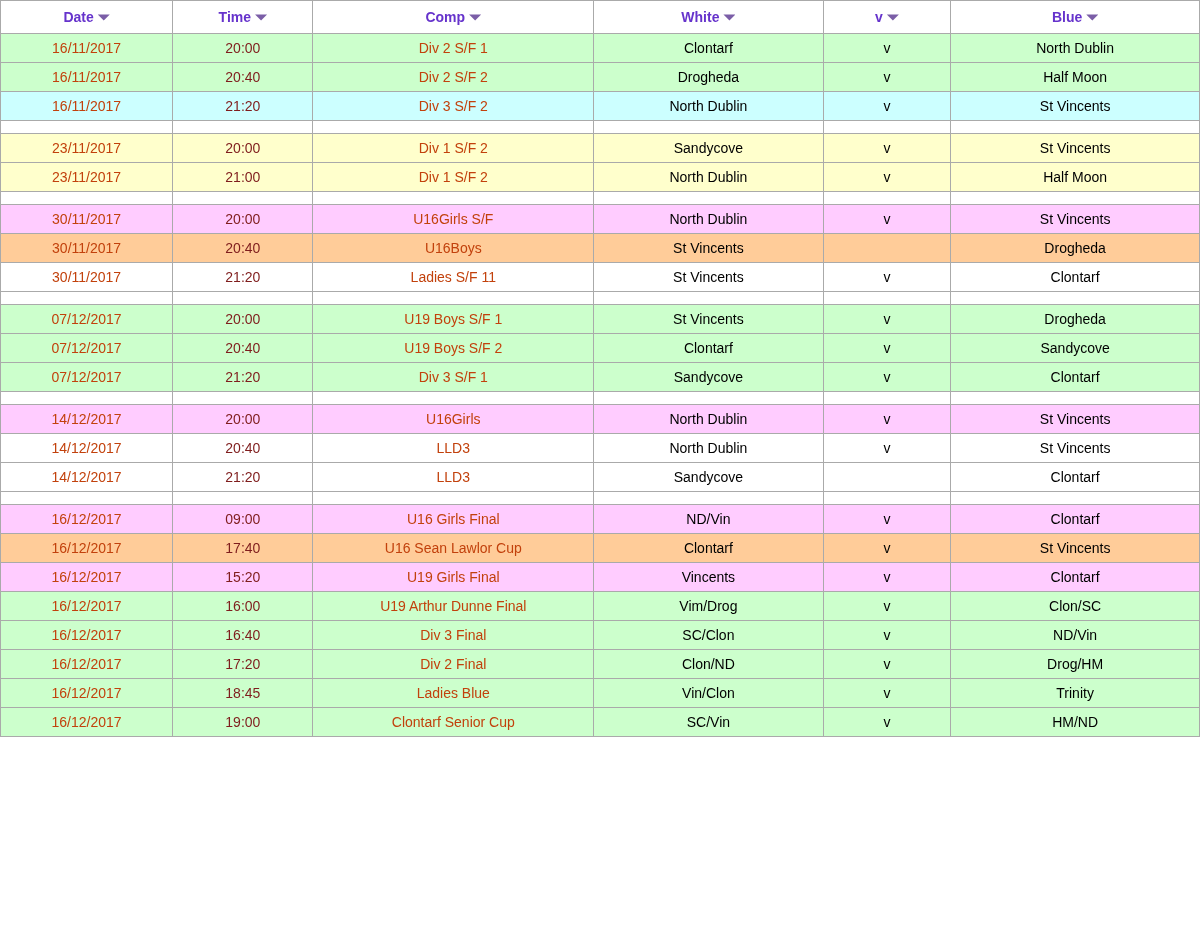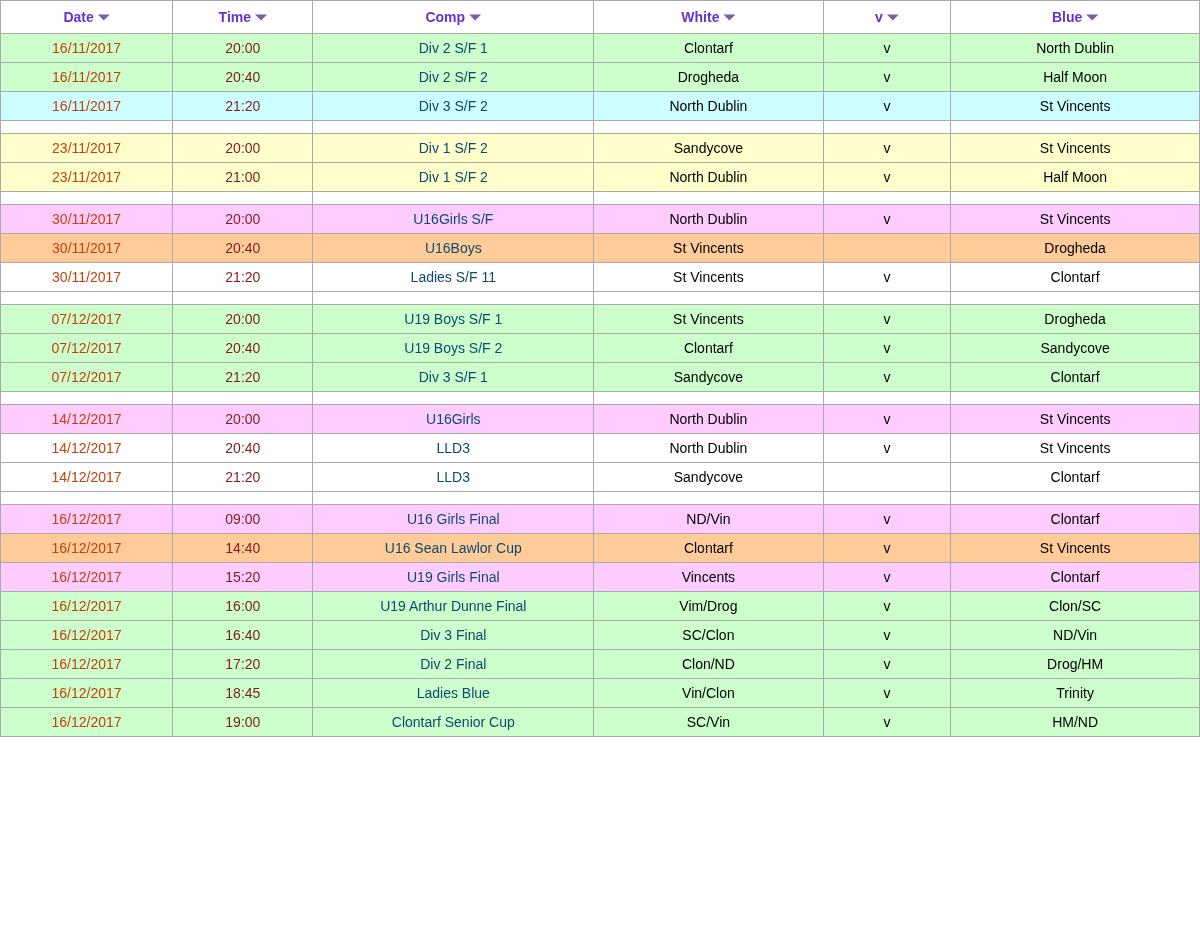--- a/index.html
+++ b/index.html
@@ -94,21 +94,21 @@
     .row-dec16-6 td { background: #ccffcc; }
     .row-dec16-7 td { background: #ccffcc; }
     .row-dec16-8 td { background: #ccffcc; }
 
     .header-row th {
       color: #6633cc;
     }
 
     .date-cell { color: #c2410c; }
     .time-cell { color: #7f1d1d; }
-    .comp-cell { color: #0c4a6e; }
+    .comp-cell { color: #c2410c; }
     .white-cell { color: #000; }
     .v-cell { color: #000; }
     .blue-cell { color: #000; }
   </style>
 </head>
 <body>
 
 <div class="table-container">
   <table>
     <colgroup>
@@ -315,21 +315,21 @@
         <tr class="row-dec16-1">
           <td class="date-cell">16/12/2017</td>
           <td class="time-cell">09:00</td>
           <td class="comp-cell">U16 Girls Final</td>
           <td class="white-cell">ND/Vin</td>
           <td class="v-cell">v</td>
           <td class="blue-cell">Clontarf</td>
         </tr>
         <tr class="row-dec16-2">
           <td class="date-cell">16/12/2017</td>
-          <td class="time-cell">14:40</td>
+          <td class="time-cell">17:40</td>
           <td class="comp-cell">U16 Sean Lawlor Cup</td>
           <td class="white-cell">Clontarf</td>
           <td class="v-cell">v</td>
           <td class="blue-cell">St Vincents</td>
         </tr>
         <tr class="row-dec16-3">
           <td class="date-cell">16/12/2017</td>
           <td class="time-cell">15:20</td>
           <td class="comp-cell">U19 Girls Final</td>
           <td class="white-cell">Vincents</td>

